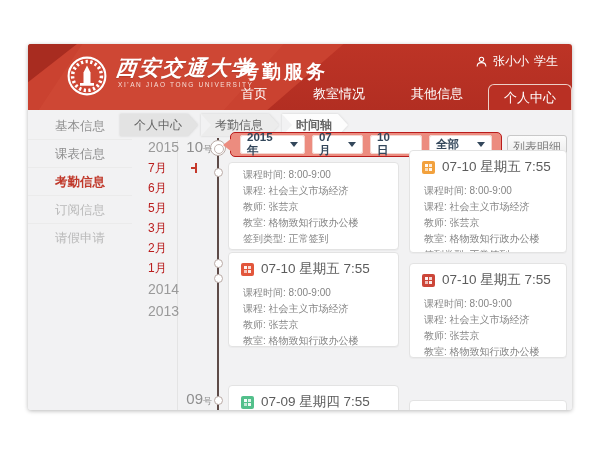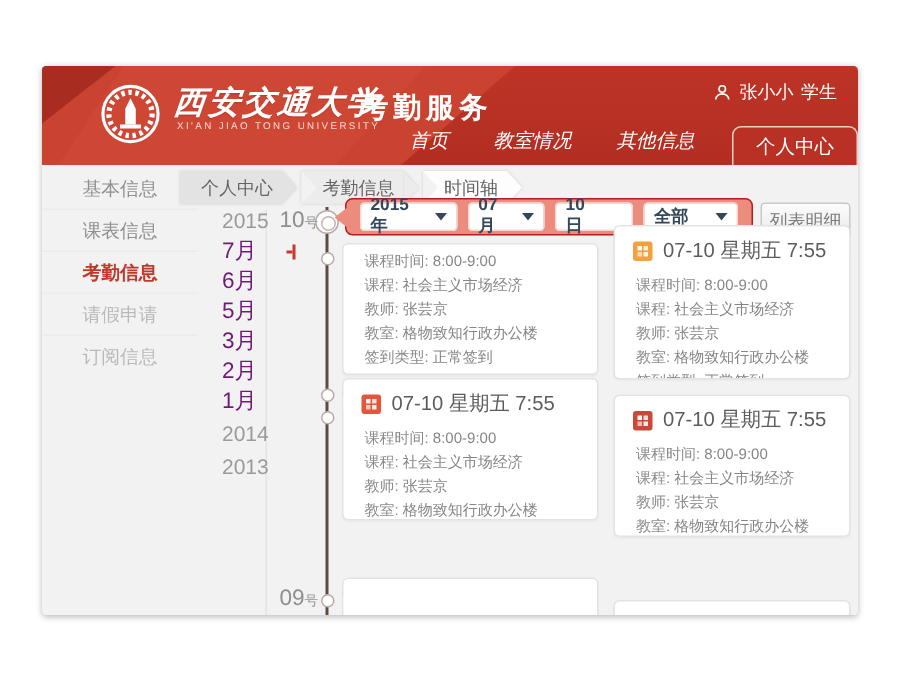--- a/index.html
+++ b/index.html
@@ -18,51 +18,51 @@
             clip-path:polygon(0 58%,9% 0,0 0);}
   .logo{position:absolute;left:38px;top:11px;width:42px;height:42px;}
   .uniname{position:absolute;left:88px;top:10px;color:#fff;font-size:21px;font-weight:bold;
            font-style:italic;font-family:"Liberation Serif","DejaVu Serif",serif;letter-spacing:2px;
            transform:skewX(-6deg);text-shadow:0 1px 1px rgba(0,0,0,.15);}
   .unien{position:absolute;left:90px;top:37px;color:#f6ddd6;font-size:6.5px;letter-spacing:1.6px;}
   .apptitle{position:absolute;left:212px;top:15px;color:#fff;font-size:19px;letter-spacing:3px;font-weight:bold;}
   .user{position:absolute;right:14px;top:9px;color:#fff;font-size:12px;display:flex;align-items:center;gap:5px;cursor:pointer;}
   .user svg{display:block;}
   .nav{position:absolute;right:0;bottom:0;display:flex;align-items:flex-end;}
-  .nav-item{color:#fff;font-size:13px;margin:0 15px 7px 15px;cursor:pointer;white-space:nowrap;font-style:italic;}
+  .nav-item{color:#fff;font-size:13px;margin:0 15px 7px 31px;cursor:pointer;white-space:nowrap;}
   .nav-tab{color:#fff;font-size:13px;height:26px;line-height:26px;padding:0 15px;margin-left:10px;
            border:1px solid #eccfc7;border-bottom:none;border-radius:6px 6px 0 0;background:#b93024;cursor:pointer;white-space:nowrap;}
 
   
   .bod{position:relative;width:100%;height:300px;background:#f2f2f3;}
 
   
   .bc{position:absolute;left:92px;top:4px;display:flex;}
   .bc-item{position:relative;height:22px;line-height:22px;padding:0 6px 0 14px;font-size:12px;color:#666;
            background:#e3e3e3;margin-right:13px;cursor:pointer;filter:drop-shadow(0 0 1px #cfcfcf);}
   .bc-item::after{content:"";position:absolute;left:100%;top:0;width:0;height:0;
            border-left:10px solid #e3e3e3;border-top:11px solid transparent;border-bottom:11px solid transparent;}
   .bc-item.notch::before{content:"";position:absolute;left:0;top:0;width:0;height:0;
            border-left:10px solid #f2f2f3;border-top:11px solid transparent;border-bottom:11px solid transparent;}
   .bc-item.lite{background:#ececec;}  .bc-item.lite::after{border-left-color:#ececec;}
-  .bc-item.cur{background:#fdfdfd;}   .bc-item.cur::after{border-left-color:#fdfdfd;}
+  .bc-item.cur{background:#fdfdfd;font-weight:bold;}   .bc-item.cur::after{border-left-color:#fdfdfd;}
 
   
   .side{position:absolute;left:0;top:2px;width:104px;}
   .side-item{height:28px;line-height:28px;text-align:center;font-size:12.5px;color:#8f8f8f;
              border-bottom:1px solid #ebebeb;cursor:pointer;}
   .side-item.dim{color:#b9b9b9;}
   .side-item.active{color:#c0392b;font-weight:bold;}
   .side-item:last-child{border-bottom:none;}
 
   
   .rail-divider{position:absolute;left:149px;top:30px;bottom:0;width:1px;background:#e4e4e4;}
   .rail{position:absolute;left:120px;top:26px;width:42px;text-align:left;}
   .rail .yr{height:22px;line-height:22px;font-size:14px;color:#9a9a9a;cursor:pointer;}
-  .rail .mo{height:20px;line-height:20px;font-size:15px;color:#701a75;cursor:pointer;position:relative;}
+  .rail .mo{height:20px;line-height:20px;font-size:12px;color:#b91c1c;cursor:pointer;position:relative;}
   .mo-marker{position:absolute;left:100%;top:5px;margin-left:1px;width:6px;height:10px;}
   .mo-marker::before{content:"";position:absolute;left:0;top:4px;width:4px;height:2px;background:#c5382a;}
   .mo-marker::after{content:"";position:absolute;left:4px;top:0;width:2px;height:10px;background:#c5382a;}
 
   
   .tline{position:absolute;left:189px;top:28px;bottom:0;width:2px;background:#5e4b48;}
   .tnode{position:absolute;background:#fff;border:1.5px solid #b9aaa5;border-radius:50%;}
   .tnode.big{left:182px;top:30px;width:16px;height:16px;}
   .tnode.big::after{content:"";position:absolute;left:2.5px;top:2.5px;width:8px;height:8px;
                     border:1.5px solid #c3b5b0;border-radius:50%;}
@@ -147,22 +147,22 @@
       <div class="bc">
         <div class="bc-item">个人中心</div>
         <div class="bc-item lite notch">考勤信息</div>
         <div class="bc-item cur notch">时间轴</div>
       </div>
 
       <div class="side">
         <div class="side-item">基本信息</div>
         <div class="side-item">课表信息</div>
         <div class="side-item active">考勤信息</div>
+        <div class="side-item dim">订阅信息</div>
         <div class="side-item dim">请假申请</div>
-        <div class="side-item dim">订阅信息</div>
       </div>
 
       <div class="rail-divider"></div>
 
       <div class="rail">
         <div class="yr">2015</div>
         <div class="mo"><span>7月</span><span class="mo-marker"></span></div>
         <div class="mo">6月</div>
         <div class="mo">5月</div>
         <div class="mo">3月</div>
@@ -252,19 +252,23 @@
           <div class="fline"><span class="flabel">课程时间:</span> <span class="fv">8:00-9:00</span></div>
           <div class="fline"><span class="flabel">课程:</span> <span class="fv">社会主义市场经济</span></div>
           <div class="fline"><span class="flabel">教师:</span> <span class="fv">张芸京</span></div>
           <div class="fline"><span class="flabel">教室:</span> <span class="fv">格物致知行政办公楼</span></div>
 
         </div>
       </div>
 
       <div class="card c-r3l">
         <span class="arrow"></span>
+        <div class="chead">
+          <span class="hicon" style="background-color: rgb(83, 192, 139);"></span>
+          <span>07-09 星期四 7:55</span>
+        </div>
       </div>
 
       <div class="card c-r3r"></div>
 
     </div>
   </div>
 </div>
 
 </body></html>

